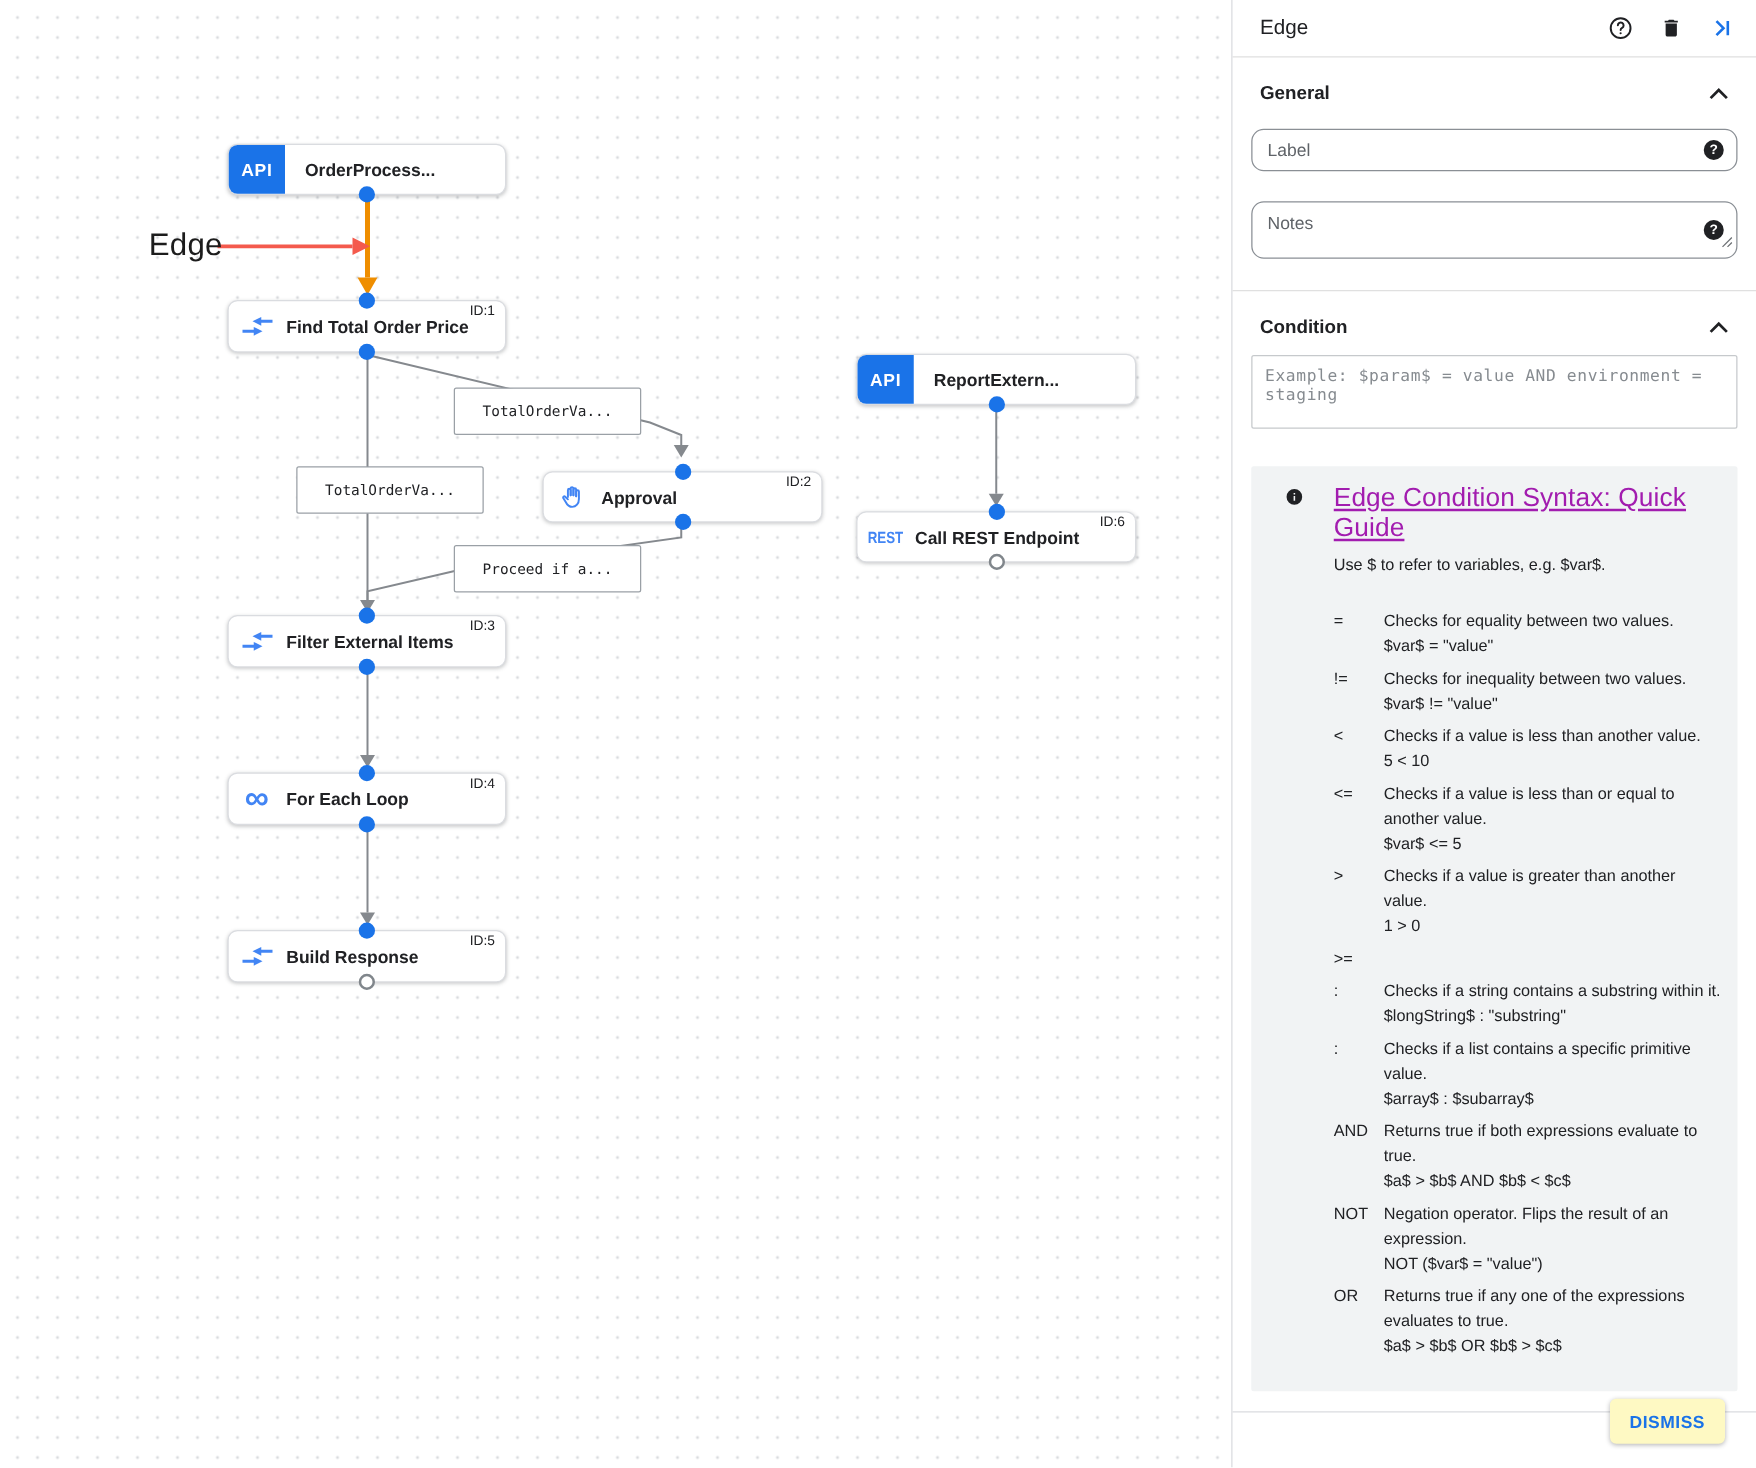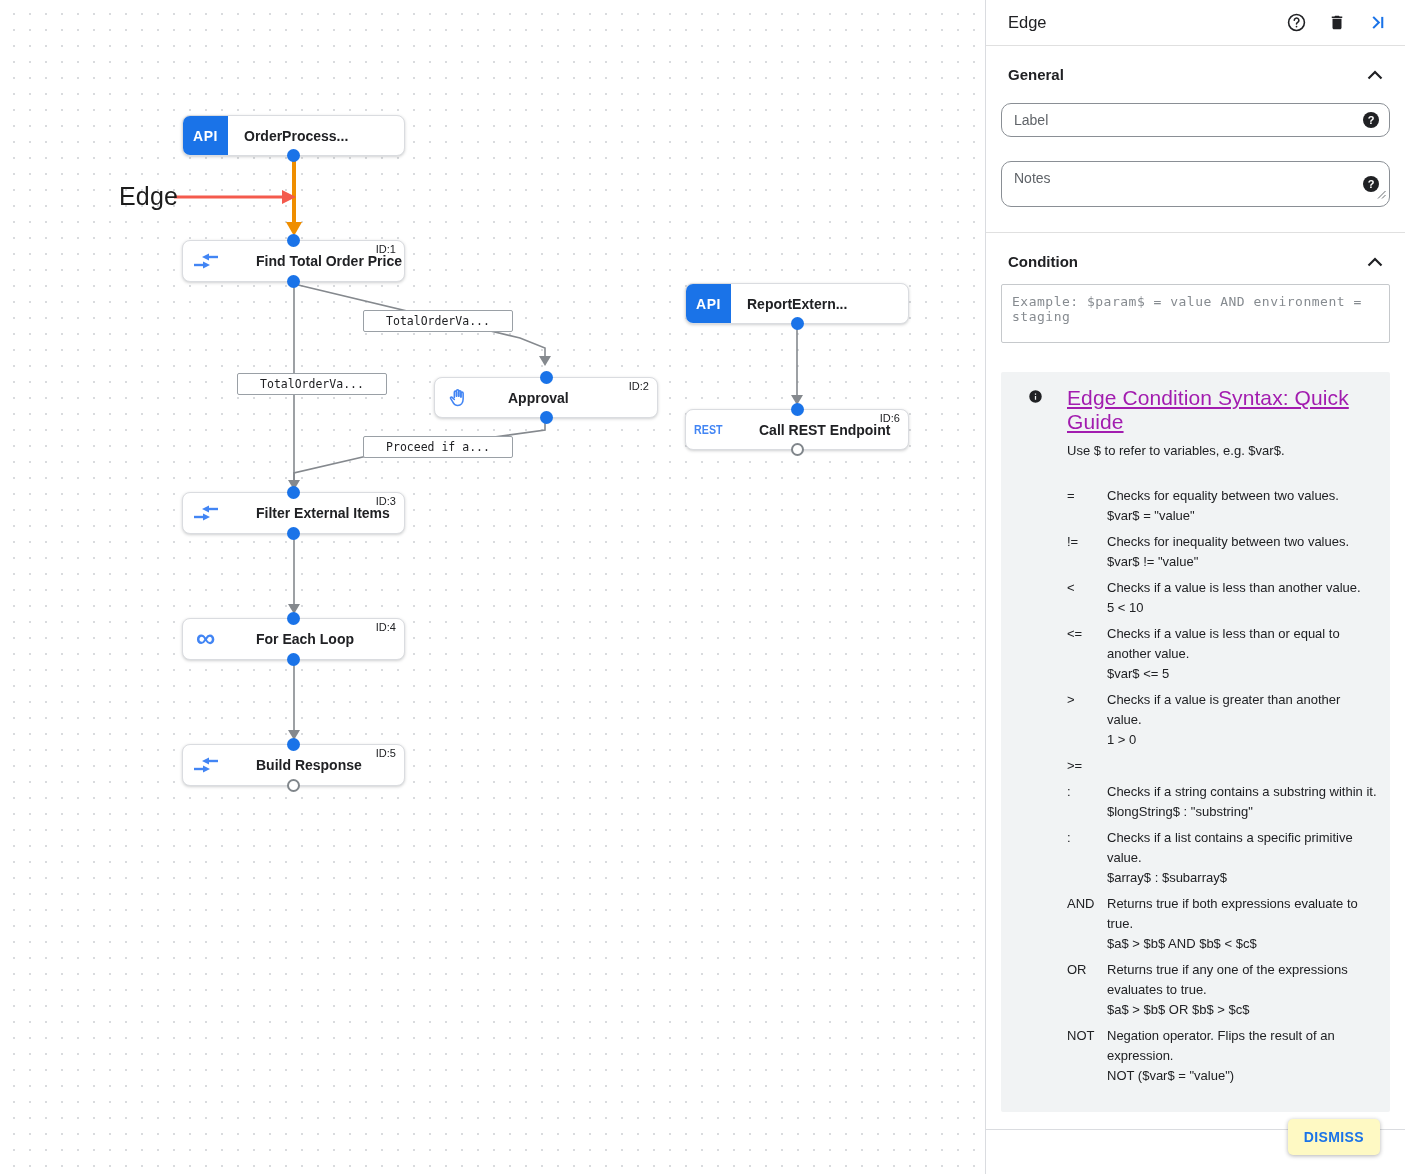--- a/index.html
+++ b/index.html
@@ -18,34 +18,34 @@
   .node {
     position:absolute; background:#fff; border:1px solid #dadce0; border-radius:8px;
     box-shadow:0 1px 3px rgba(60,64,67,.25); display:flex; align-items:center;
   }
   .node .badge {
     width:45px; height:100%; border-radius:7px 0 0 7px; background:#1a73e8;
     color:#fff; font-weight:bold; font-size:14px; letter-spacing:.5px;
     display:flex; align-items:center; justify-content:center; flex:none;
   }
   .node .icon-wrap { width:45px; display:flex; align-items:center; justify-content:center; flex:none; }
-  .node .title { font-size:14px; font-weight:bold; color:#202124; margin-left:28px; white-space:nowrap; }
+  .node .title { font-size:14px; font-weight:bold; color:#202124; margin-left:1px; white-space:nowrap; }
   .node .badge + .title { margin-left:16px; }
   .node .nid { position:absolute; top:2px; right:8px; font-size:11px; color:#202124; }
   .rest-glyph { color:#4285f4; font-weight:bold; font-size:13px; transform:scaleX(.82); letter-spacing:0; }
   .loop-glyph { color:#4285f4; font-size:27px; font-weight:600; line-height:20px; margin-top:-3px; }
 
   .port { position:absolute; width:13px; height:13px; border-radius:50%; background:#1a73e8; }
   .port.white { background:#fff; border:2px solid #80868b; }
   .port.top { top:-7px; left:50%; margin-left:-6.5px; }
   .port.bottom { bottom:-7px; left:50%; margin-left:-6.5px; }
 
   .edge-label {
     position:absolute; background:#fff; border:1px solid #9aa0a6; border-radius:2px;
-    height:22px; width:150px; display:flex; align-items:center; justify-content:center;
+    height:38px; width:150px; display:flex; align-items:center; justify-content:center;
     font-family:"DejaVu Sans Mono", monospace; font-size:11.5px; color:#202124;
   }
   .annotation-text { position:absolute; font-size:25px; color:#1c1c1c; letter-spacing:.2px; }
 
   
   .panel { position:relative; width:420px; height:1174px; background:#fff; border-left:1px solid #dadce0; }
   .panel-header { height:45px; display:flex; align-items:center; padding:0 18px 0 22px; }
   .panel-title { font-size:16.5px; color:#202124; flex:1; }
   .hdr-icons { display:flex; align-items:center; gap:22px; }
   .icon-btn { background:none; border:none; cursor:pointer; display:flex; align-items:center; padding:0; }
@@ -379,32 +379,32 @@
 
   <div class="guide-row">
     <div class="op">AND</div>
     <div class="txt">
       <div class="desc">Returns true if both expressions evaluate to true.</div>
       <div class="ex">$a$ &gt; $b$ AND $b$ &lt; $c$</div>
     </div>
   </div>
 
   <div class="guide-row">
+    <div class="op">NOT</div>
+    <div class="txt">
+      <div class="desc">Negation operator. Flips the result of an expression.</div>
+      <div class="ex">NOT ($var$ = "value")</div>
+    </div>
+  </div>
+
+  <div class="guide-row">
     <div class="op">OR</div>
     <div class="txt">
       <div class="desc">Returns true if any one of the expressions evaluates to true.</div>
       <div class="ex">$a$ &gt; $b$ OR $b$ &gt; $c$</div>
-    </div>
-  </div>
-
-  <div class="guide-row">
-    <div class="op">NOT</div>
-    <div class="txt">
-      <div class="desc">Negation operator. Flips the result of an expression.</div>
-      <div class="ex">NOT ($var$ = "value")</div>
     </div>
   </div>
 </div>
     </div>
   </div>
 
   <div class="panel-footer-line"></div>
   <button class="dismiss-card">DISMISS</button>
 </div>
 

